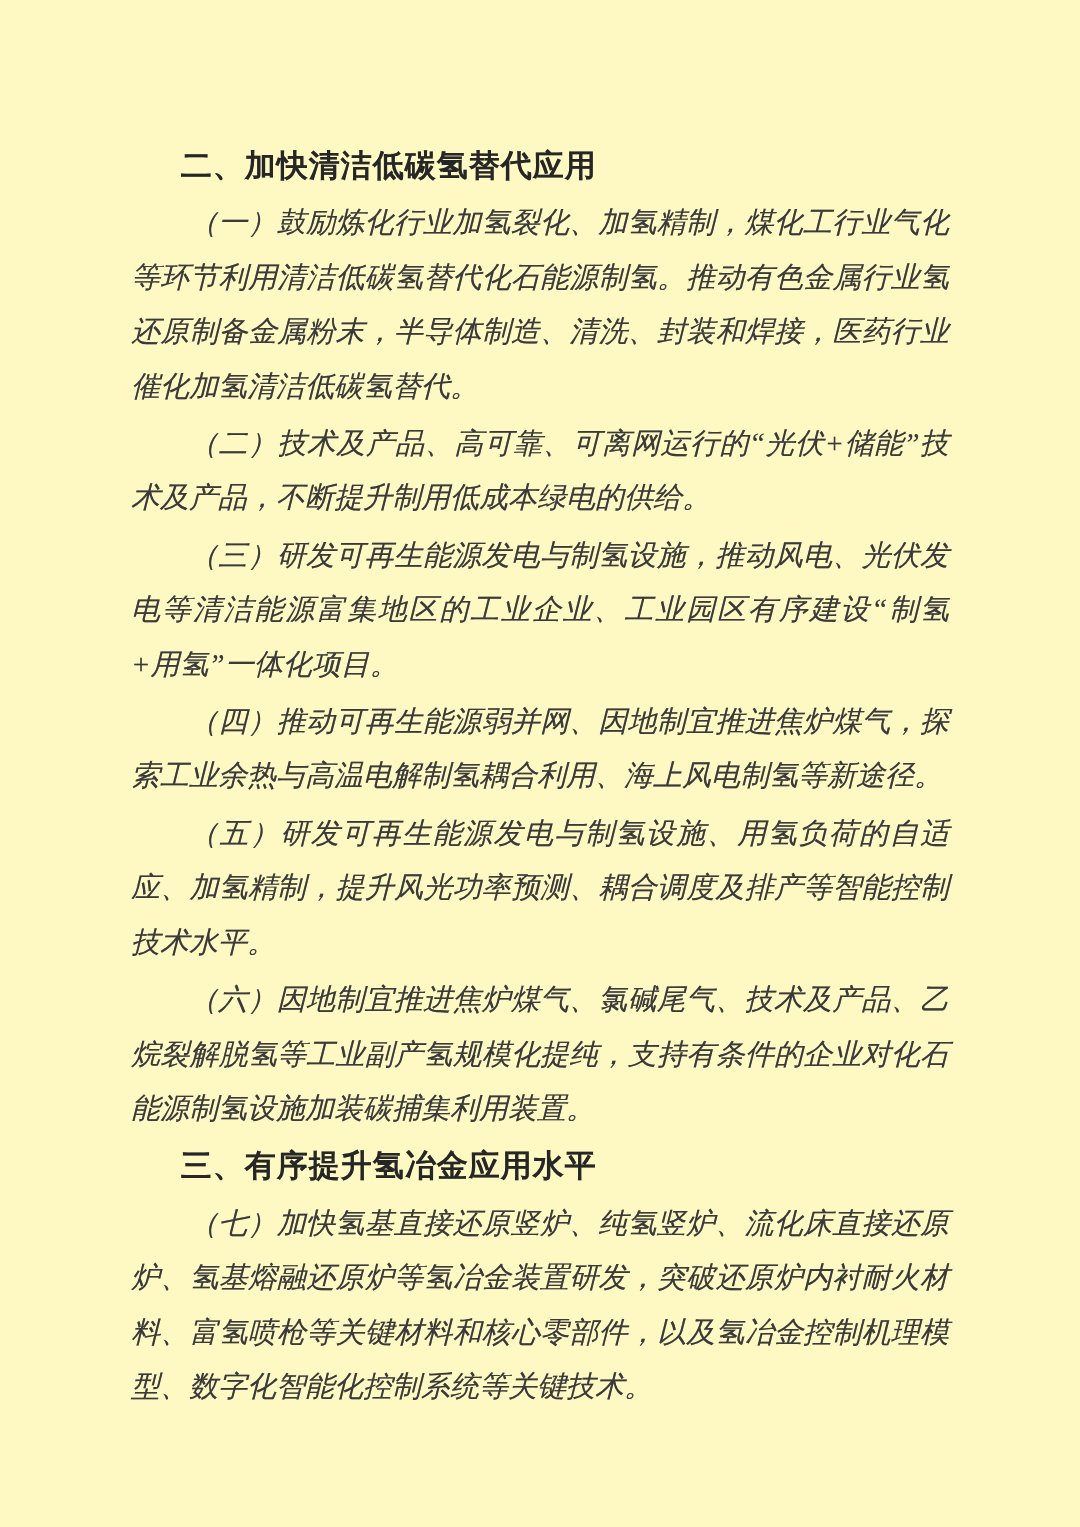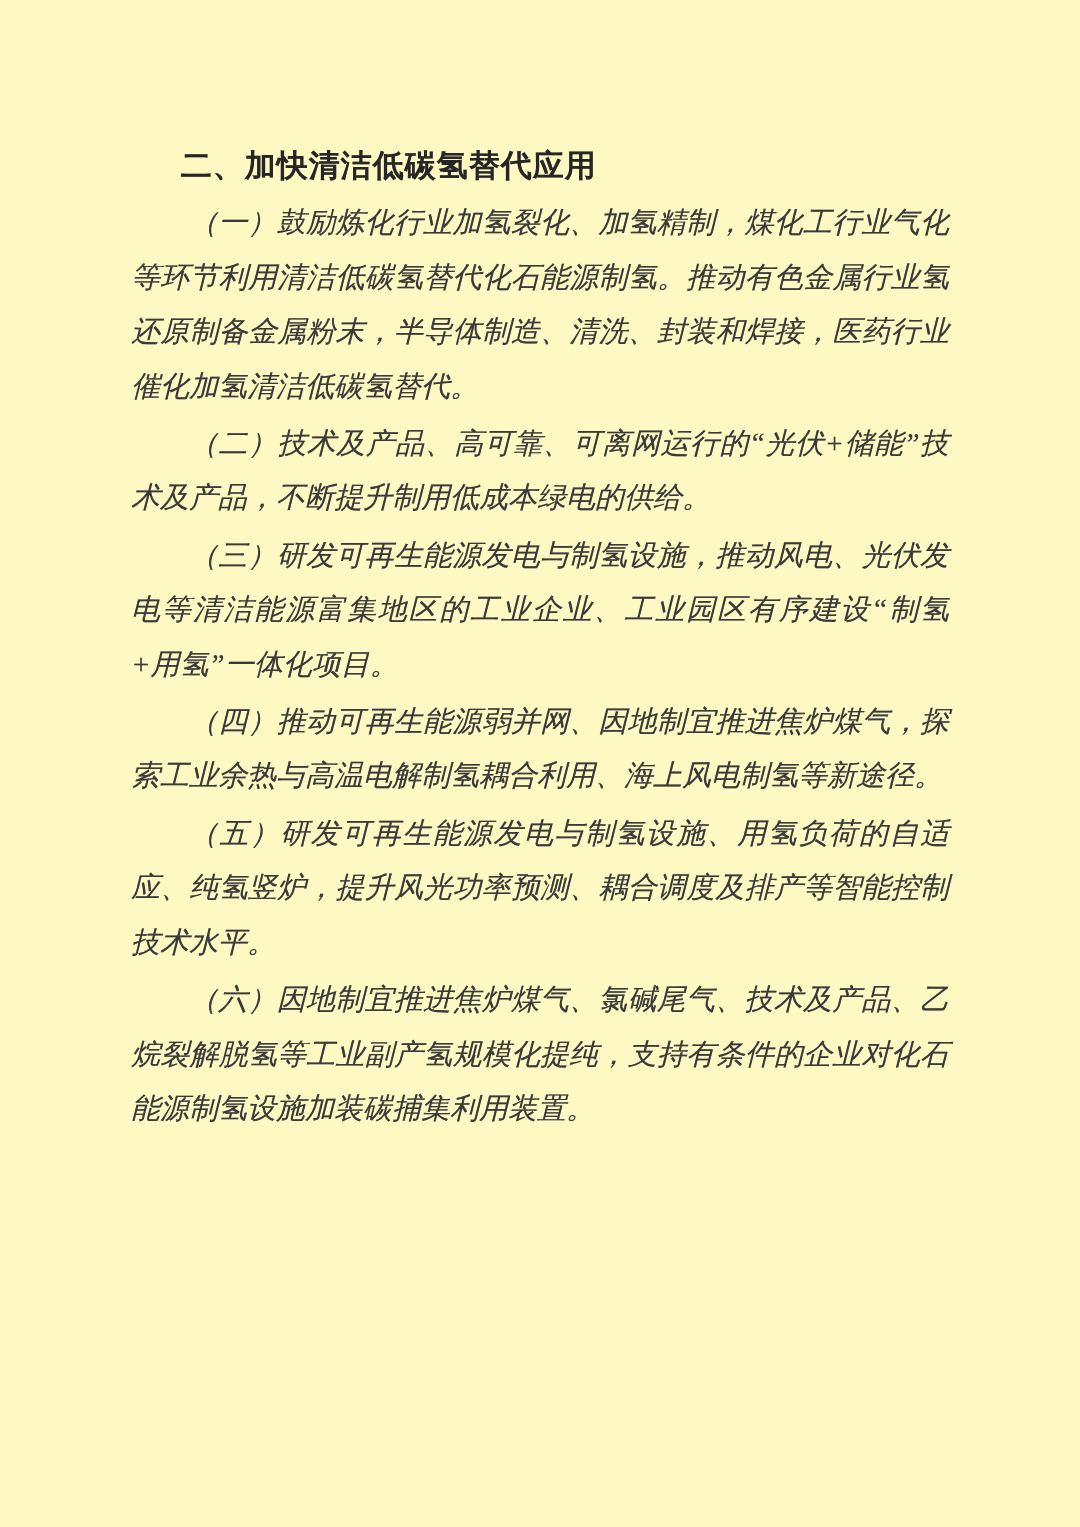--- a/index.html
+++ b/index.html
@@ -49,19 +49,23 @@
 
 <div class="page">
   <div class="content">
 
     <section>
       <h2 class="section-heading">二、加快清洁低碳氢替代应用</h2>
       <p class="body-paragraph">（一）鼓励炼化行业加氢裂化、加氢精制，煤化工行业气化等环节利用清洁低碳氢替代化石能源制氢。推动有色金属行业氢还原制备金属粉末，半导体制造、清洗、封装和焊接，医药行业催化加氢清洁低碳氢替代。</p>
       <p class="body-paragraph">（二）技术及产品、高可靠、可离网运行的“光伏+储能”技术及产品，不断提升制用低成本绿电的供给。</p>
       <p class="body-paragraph">（三）研发可再生能源发电与制氢设施，推动风电、光伏发电等清洁能源富集地区的工业企业、工业园区有序建设“制氢+用氢”一体化项目。</p>
       <p class="body-paragraph">（四）推动可再生能源弱并网、因地制宜推进焦炉煤气，探索工业余热与高温电解制氢耦合利用、海上风电制氢等新途径。</p>
-      <p class="body-paragraph">（五）研发可再生能源发电与制氢设施、用氢负荷的自适应、纯氢竖炉，提升风光功率预测、耦合调度及排产等智能控制技术水平。</p>
+      <p class="body-paragraph">（五）研发可再生能源发电与制氢设施、用氢负荷的自适应、加氢精制，提升风光功率预测、耦合调度及排产等智能控制技术水平。</p>
       <p class="body-paragraph">（六）因地制宜推进焦炉煤气、氯碱尾气、技术及产品、乙烷裂解脱氢等工业副产氢规模化提纯，支持有条件的企业对化石能源制氢设施加装碳捕集利用装置。</p>
     </section>
 
+    <section>
+      <h2 class="section-heading">三、有序提升氢冶金应用水平</h2>
+      <p class="body-paragraph">（七）加快氢基直接还原竖炉、纯氢竖炉、流化床直接还原炉、氢基熔融还原炉等氢冶金装置研发，突破还原炉内衬耐火材料、富氢喷枪等关键材料和核心零部件，以及氢冶金控制机理模型、数字化智能化控制系统等关键技术。</p>
+    </section>
 
   </div>
 </div>
 
 </body></html>

